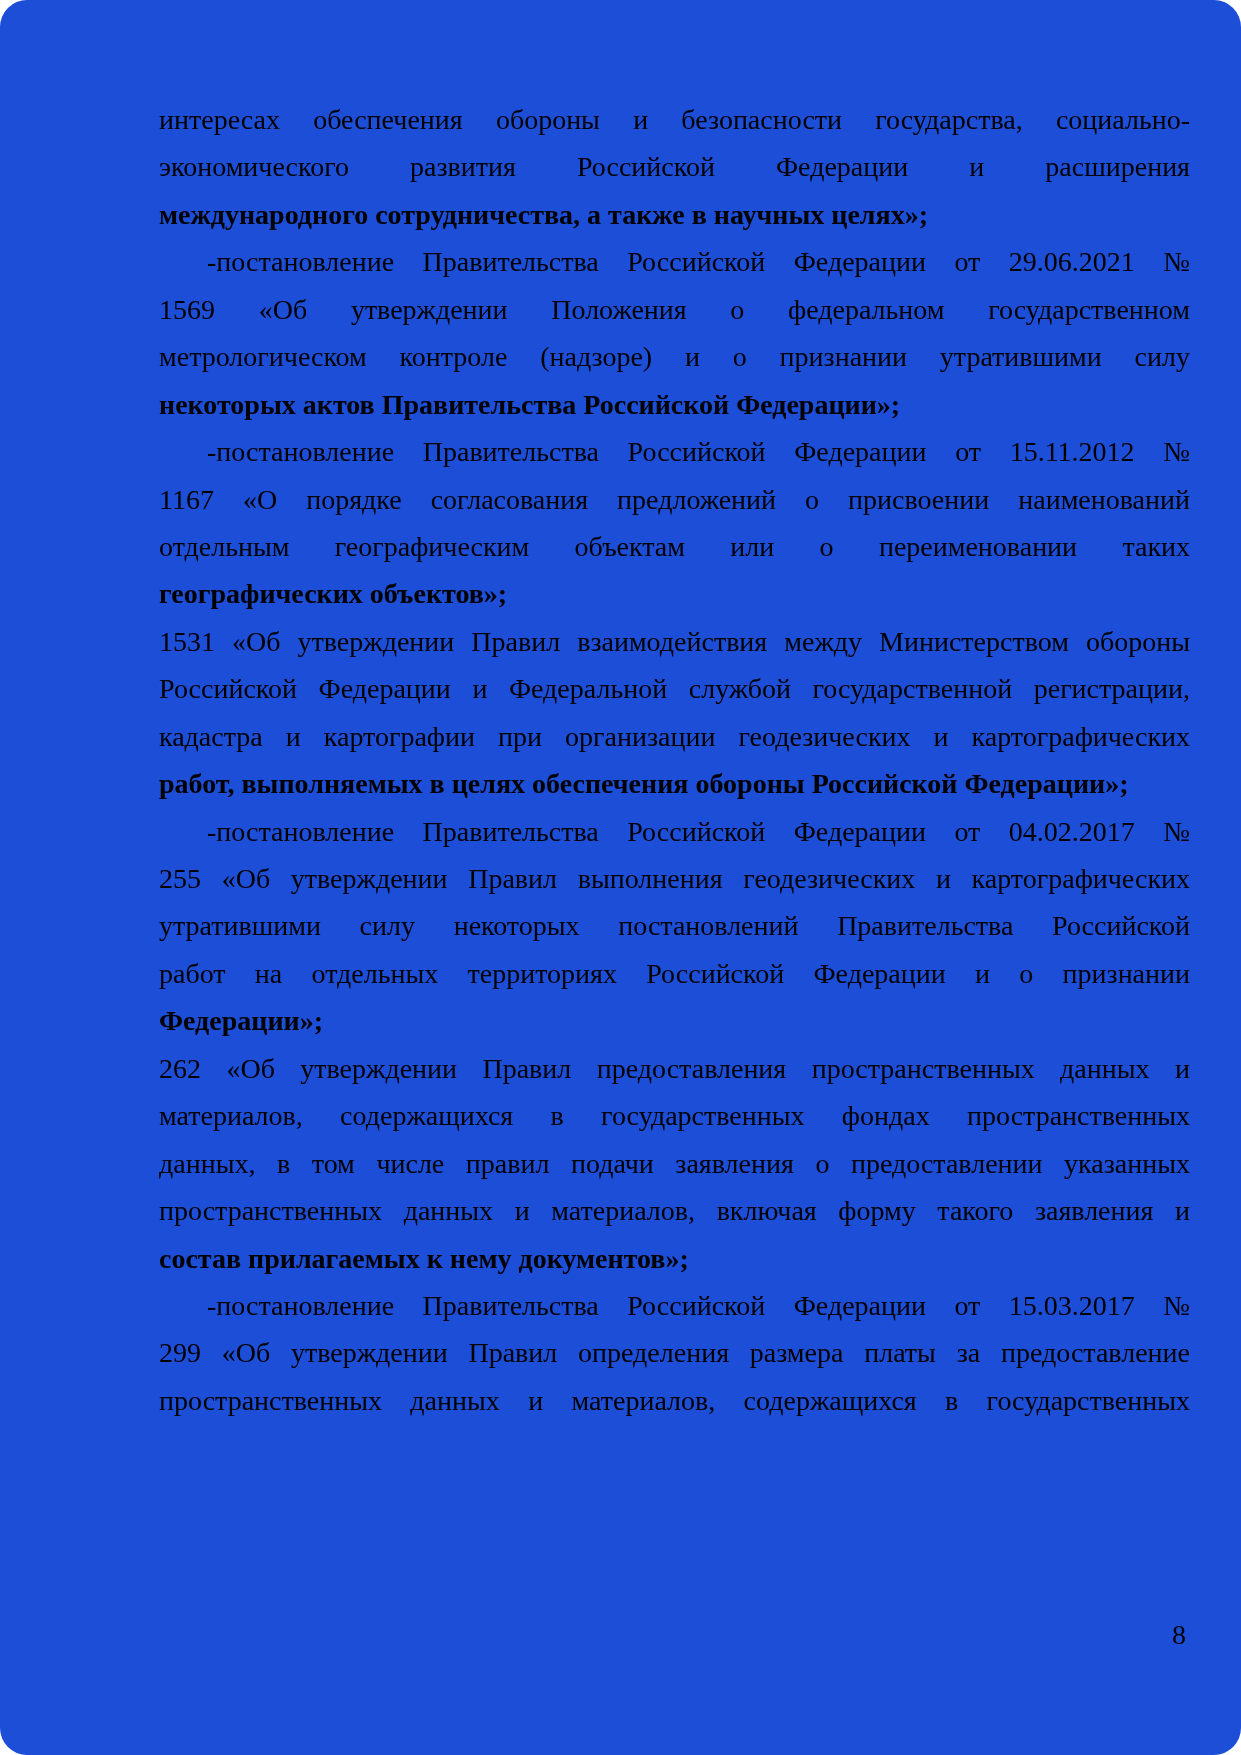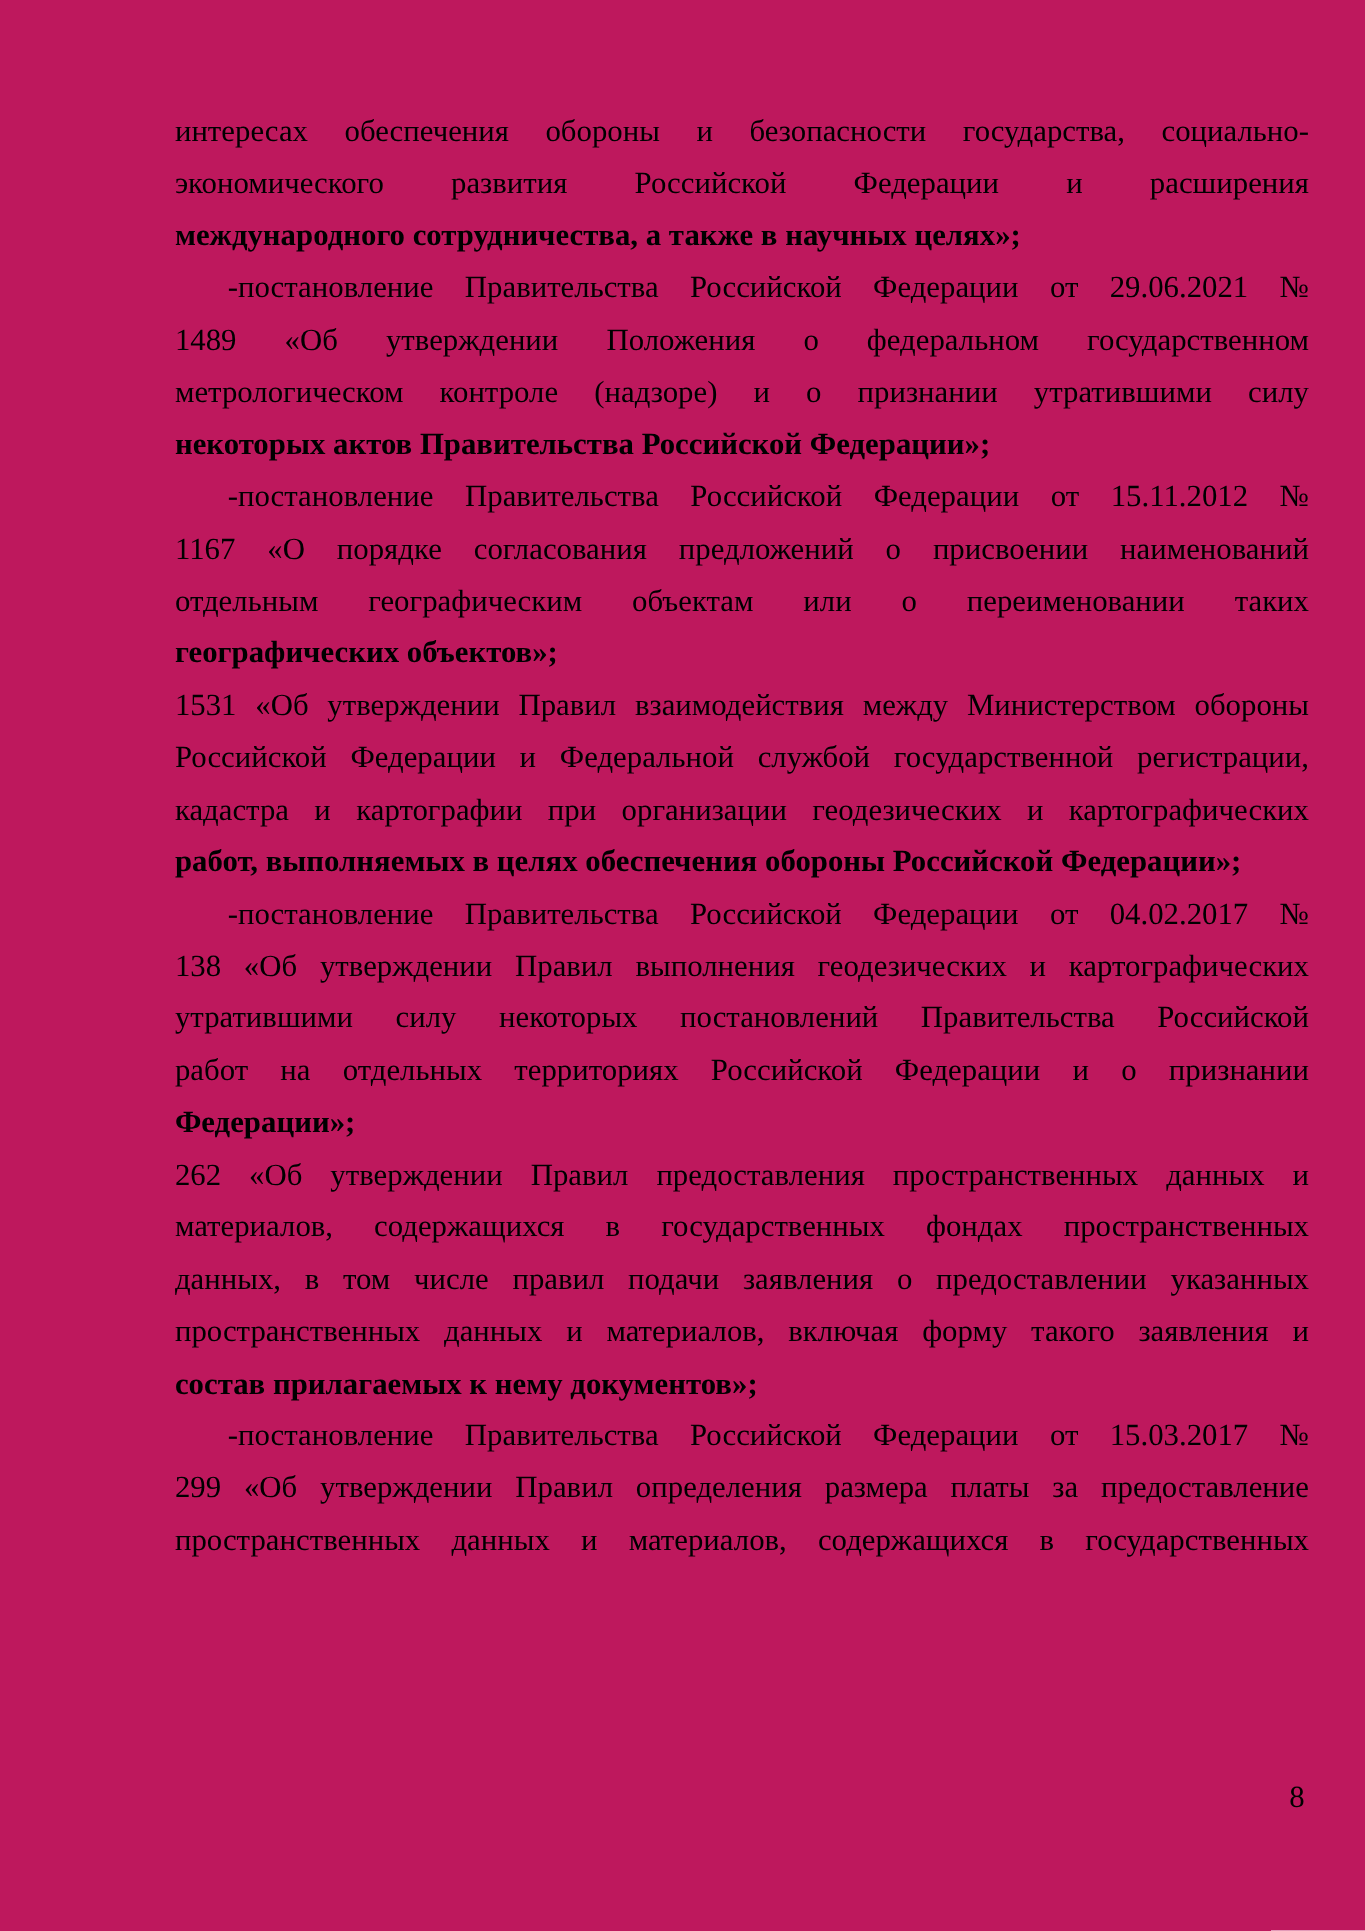--- a/index.html
+++ b/index.html
@@ -4,24 +4,25 @@
 <style>
   html, body {
     margin: 0;
     padding: 0;
     background: #ffffff;
   }
   .page {
     position: relative;
     width: 1241px;
     height: 1755px;
-    background: #be185d;
+    background: #1d4ed8;
     color: #000000;
     font-family: "Liberation Serif", "DejaVu Serif", serif;
     overflow: hidden;
+    border-radius: 27px;
   }
   .textblock {
     position: absolute;
     left: 159px;
     top: 96px;
     width: 1031px;
   }
   .line {
     font-size: 28px;
     line-height: 47.45px;
@@ -56,42 +57,42 @@
   <div class="textblock">
 
     <div>
       <div class="line">интересах обеспечения обороны и безопасности государства, социально-</div>
       <div class="line">экономического развития Российской Федерации и расширения</div>
       <div class="line end">международного сотрудничества, а также в научных целях»;</div>
     </div>
 
     <div>
       <div class="line indent">-постановление Правительства Российской Федерации от 29.06.2021 №</div>
-      <div class="line">1489 «Об утверждении Положения о федеральном государственном</div>
+      <div class="line">1569 «Об утверждении Положения о федеральном государственном</div>
       <div class="line">метрологическом контроле (надзоре) и о признании утратившими силу</div>
       <div class="line end">некоторых актов Правительства Российской Федерации»;</div>
     </div>
 
     <div>
       <div class="line indent">-постановление Правительства Российской Федерации от 15.11.2012 №</div>
       <div class="line">1167 «О порядке согласования предложений о присвоении наименований</div>
       <div class="line">отдельным географическим объектам или о переименовании таких</div>
       <div class="line end">географических объектов»;</div>
     </div>
 
     <div>
       <div class="line">1531 «Об утверждении Правил взаимодействия между Министерством обороны</div>
       <div class="line">Российской Федерации и Федеральной службой государственной регистрации,</div>
       <div class="line">кадастра и картографии при организации геодезических и картографических</div>
       <div class="line end">работ, выполняемых в целях обеспечения обороны Российской Федерации»;</div>
     </div>
 
     <div>
       <div class="line indent">-постановление Правительства Российской Федерации от 04.02.2017 №</div>
-      <div class="line">138 «Об утверждении Правил выполнения геодезических и картографических</div>
+      <div class="line">255 «Об утверждении Правил выполнения геодезических и картографических</div>
       <div class="line">утратившими силу некоторых постановлений Правительства Российской</div>
       <div class="line">работ на отдельных территориях Российской Федерации и о признании</div>
       <div class="line end">Федерации»;</div>
     </div>
 
     <div>
       <div class="line">262 «Об утверждении Правил предоставления пространственных данных и</div>
       <div class="line">материалов, содержащихся в государственных фондах пространственных</div>
       <div class="line">данных, в том числе правил подачи заявления о предоставлении указанных</div>
       <div class="line">пространственных данных и материалов, включая форму такого заявления и</div>

